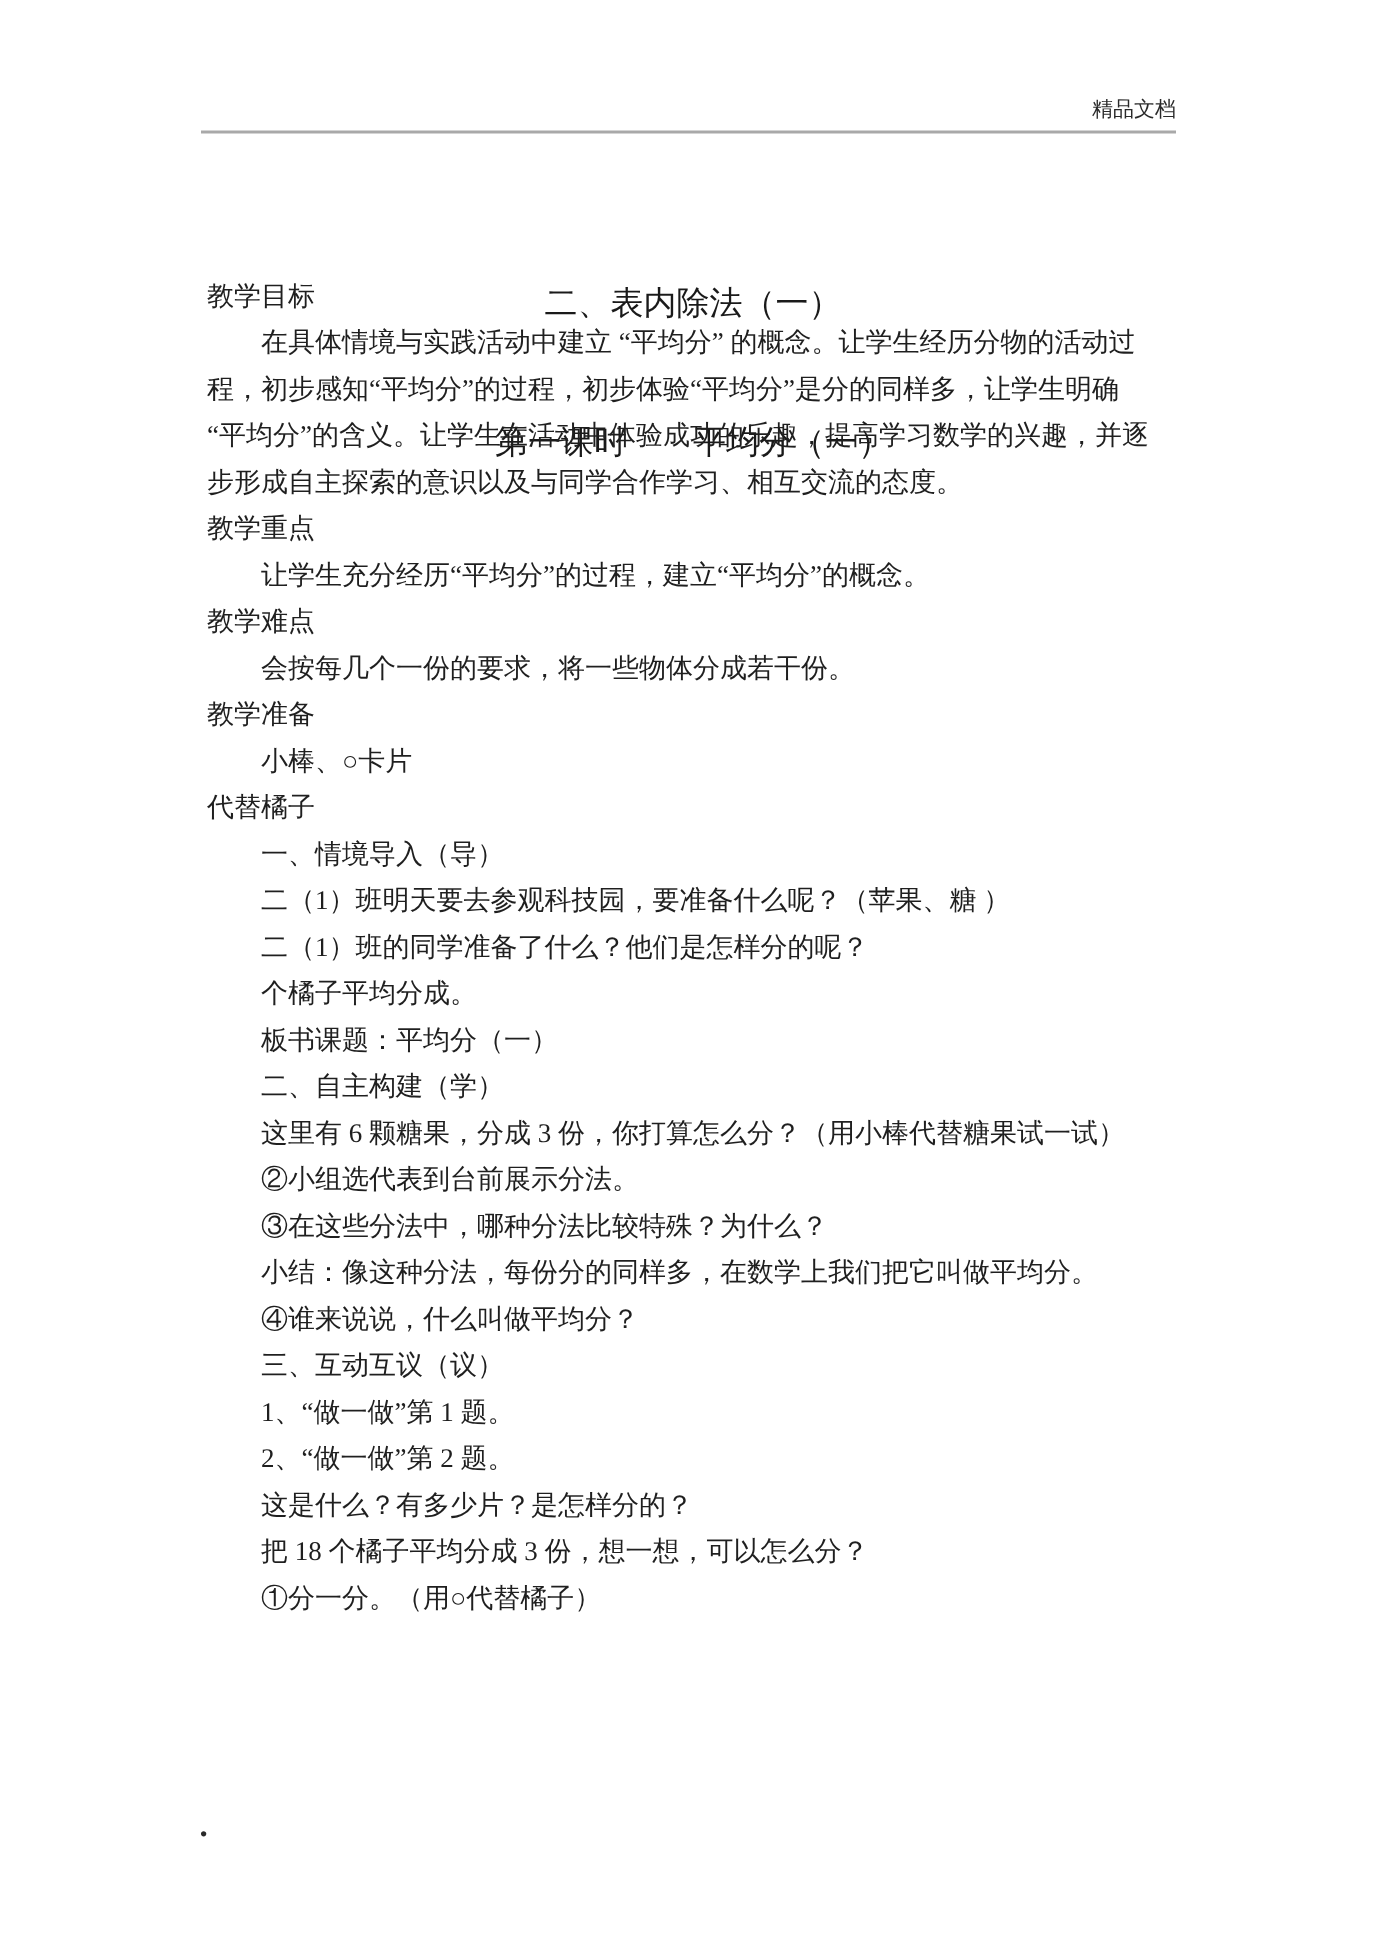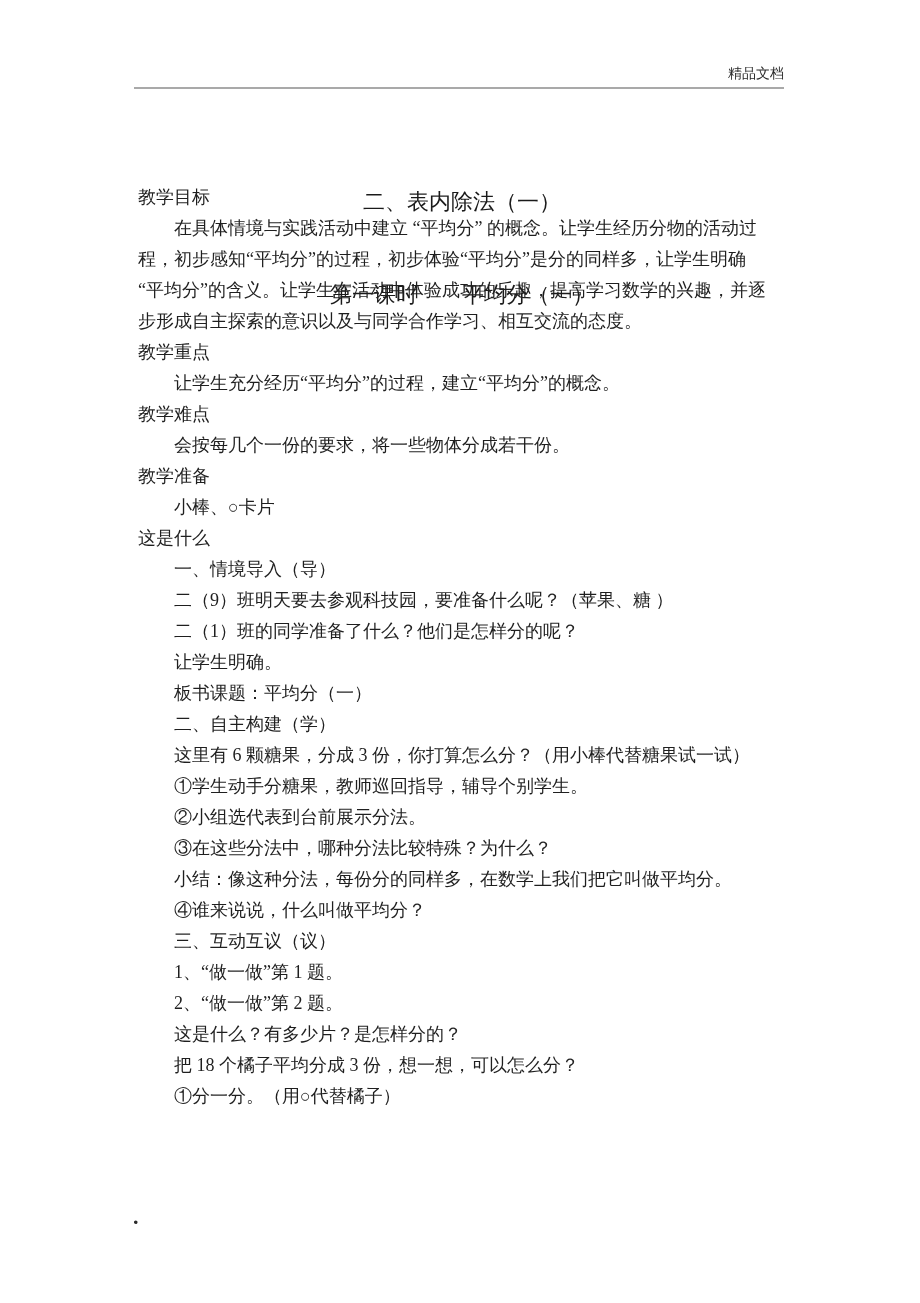--- a/index.html
+++ b/index.html
@@ -90,29 +90,28 @@
     <div class="ln in">在具体情境与实践活动中建立 “平均分” 的概念。让学生经历分物的活动过</div>
     <div class="ln">程，初步感知“平均分”的过程，初步体验“平均分”是分的同样多，让学生明确</div>
     <div class="ln">“平均分”的含义。让学生在活动中体验成功的乐趣，提高学习数学的兴趣，并逐</div>
     <div class="ln">步形成自主探索的意识以及与同学合作学习、相互交流的态度。</div>
     <div class="ln">教学重点</div>
     <div class="ln in">让学生充分经历“平均分”的过程，建立“平均分”的概念。</div>
     <div class="ln">教学难点</div>
     <div class="ln in">会按每几个一份的要求，将一些物体分成若干份。</div>
     <div class="ln">教学准备</div>
     <div class="ln in">小棒、○卡片</div>
-    <div class="ln">这是什么</div>
+    <div class="ln">代替橘子</div>
     <div class="ln in">一、情境导入（导）</div>
-    <div class="ln in">二（9）班明天要去参观科技园，要准备什么呢？（苹果、糖 ）</div>
+    <div class="ln in">二（1）班明天要去参观科技园，要准备什么呢？（苹果、糖 ）</div>
     <div class="ln in">二（1）班的同学准备了什么？他们是怎样分的呢？</div>
-    <div class="ln in">让学生明确。</div>
+    <div class="ln in">个橘子平均分成。</div>
     <div class="ln in">板书课题：平均分（一）</div>
     <div class="ln in">二、自主构建（学）</div>
     <div class="ln in">这里有 6 颗糖果，分成 3 份，你打算怎么分？（用小棒代替糖果试一试）</div>
-    <div class="ln in">①学生动手分糖果，教师巡回指导，辅导个别学生。</div>
     <div class="ln in">②小组选代表到台前展示分法。</div>
     <div class="ln in">③在这些分法中，哪种分法比较特殊？为什么？</div>
     <div class="ln in">小结：像这种分法，每份分的同样多，在数学上我们把它叫做平均分。</div>
     <div class="ln in">④谁来说说，什么叫做平均分？</div>
     <div class="ln in">三、互动互议（议）</div>
     <div class="ln in">1、“做一做”第 1 题。</div>
     <div class="ln in">2、“做一做”第 2 题。</div>
     <div class="ln in">这是什么？有多少片？是怎样分的？</div>
     <div class="ln in">把 18 个橘子平均分成 3 份，想一想，可以怎么分？</div>
     <div class="ln in">①分一分。（用○代替橘子）</div>

